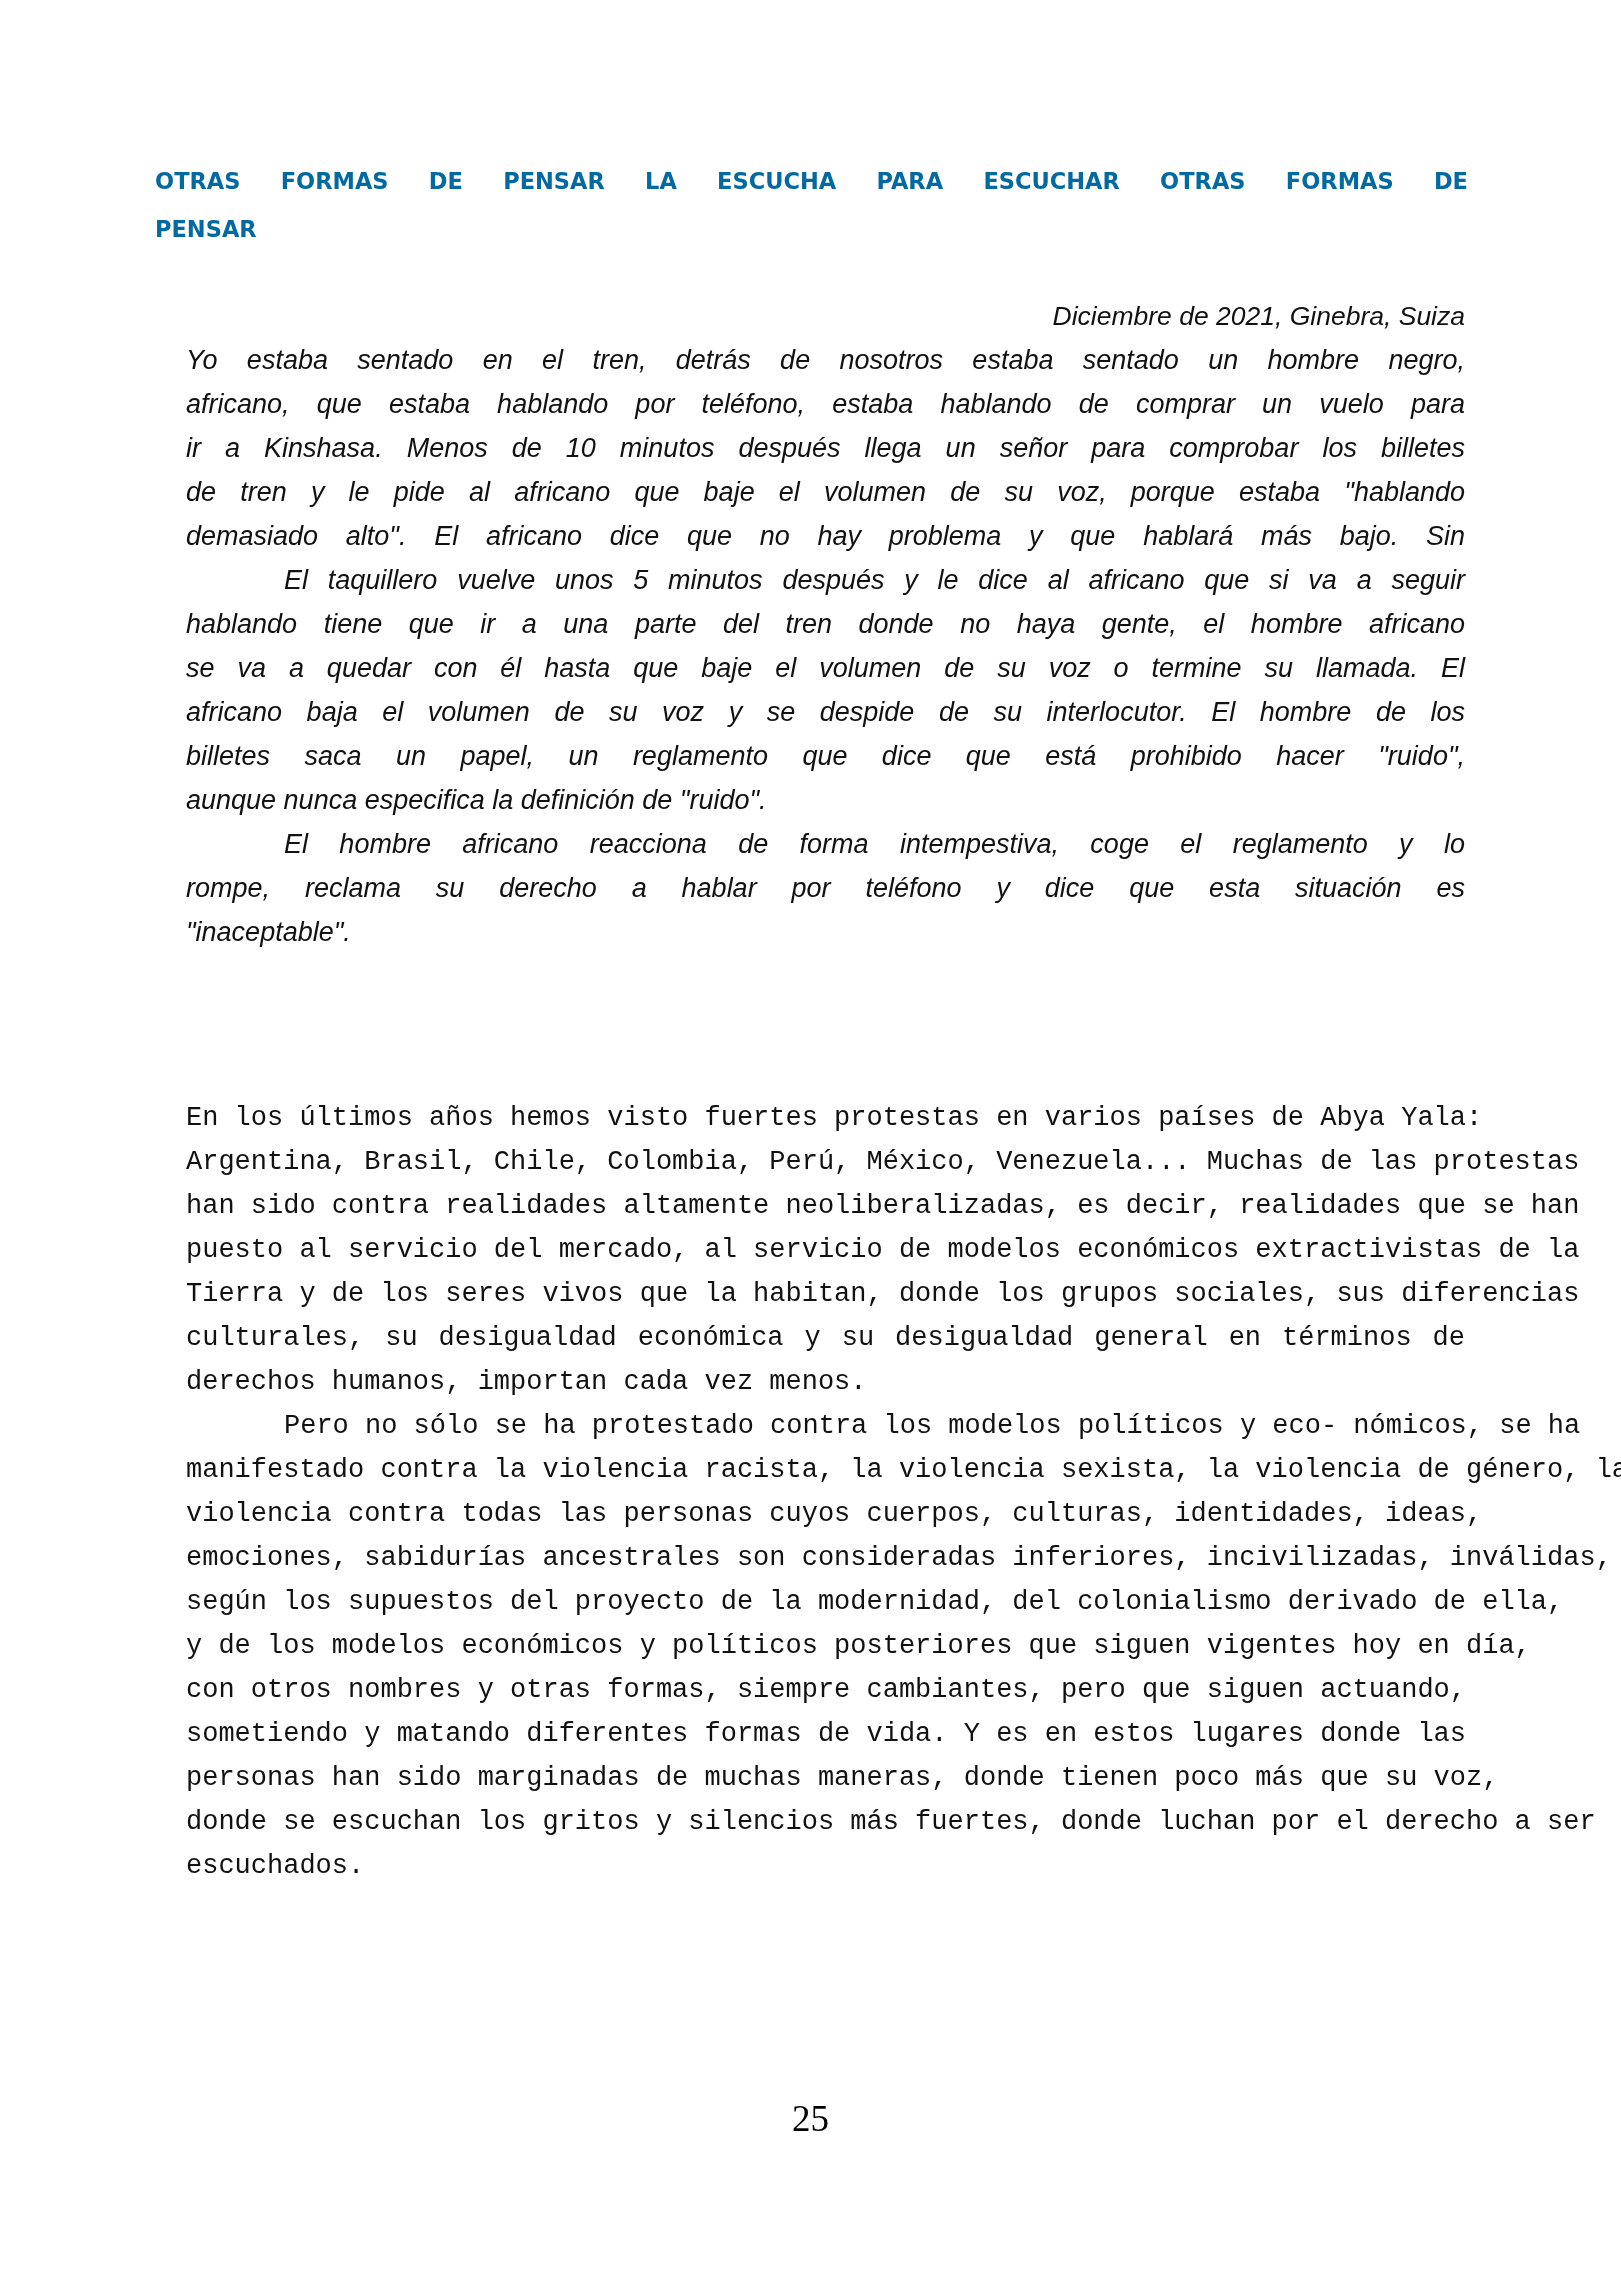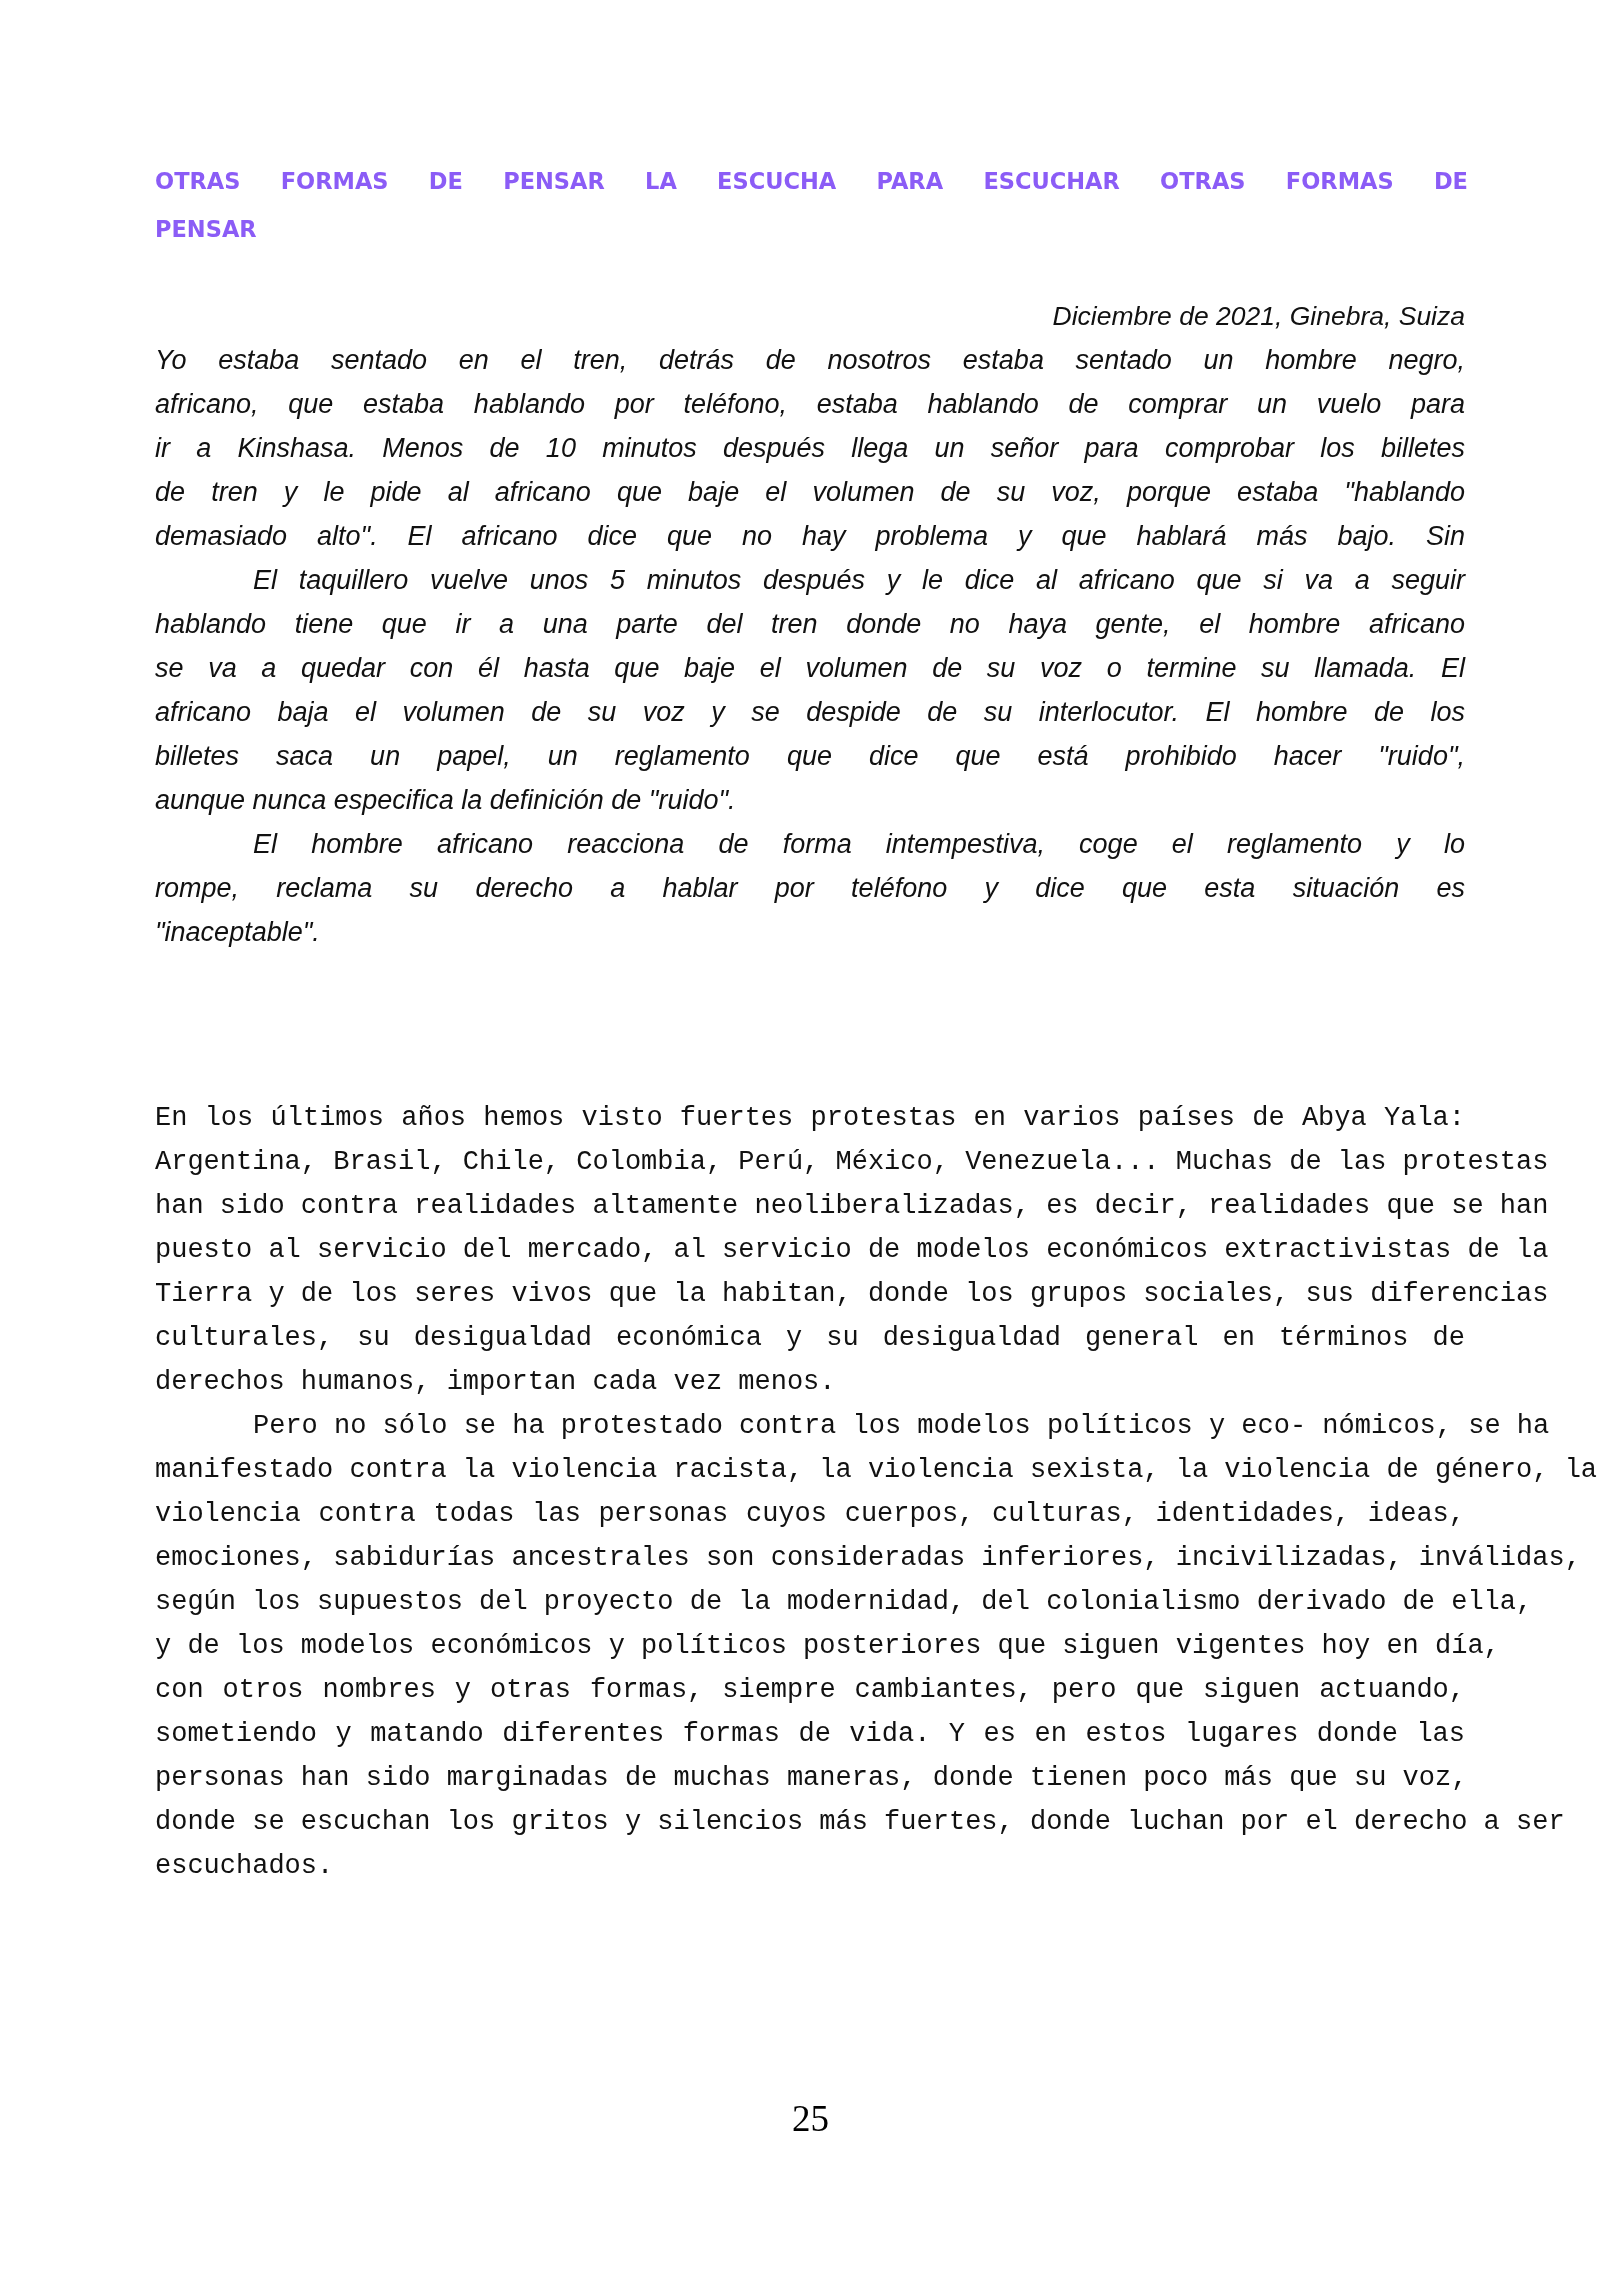--- a/index.html
+++ b/index.html
@@ -1,27 +1,27 @@
 <!DOCTYPE html>
 <html><head>
 <meta charset="utf-8">
 <style>
   html, body { margin: 0; padding: 0; background: #ffffff; }
   body { width: 1621px; height: 2293px; position: relative; overflow: hidden; color: #111; }
   .page { position: absolute; left: 0; top: 0; width: 1621px; height: 2293px; }
   .title { position: absolute; left: 155px; width: 1313px; top: 157px;
-    font-family: "DejaVu Sans", sans-serif; font-weight: bold; font-size: 22.5px; line-height: 48px; color: #8b5cf6; }
+    font-family: "DejaVu Sans", sans-serif; font-weight: bold; font-size: 22.5px; line-height: 48px; color: #0369a1; }
   .title .ln { display: block; white-space: nowrap; text-align: justify; text-align-last: justify; }
   .title .ln.last { text-align-last: left; }
   .date { position: absolute; left: 155px; width: 1310px; top: 294px; text-align: right;
     font-family: "Liberation Sans", sans-serif; font-style: italic; font-size: 26.5px; line-height: 44px; }
   .block { position: absolute; left: 155px; width: 1310px; font-family: "Liberation Sans", sans-serif; font-size: 27px; line-height: 44px; }
   .block.italic { font-style: italic; top: 338px; }
   .block.roman { top: 1096px; font-family: Liberation Mono, monospace; }
-  .line { display: block; white-space: nowrap; text-align: justify; text-align-last: justify; height: 44px; overflow: visible; }
+  .line { display: block; white-space: nowrap; text-align: justify; text-align-last: justify; height: 44px; overflow: visible; margin-left: 31px; }
   .line.indent { padding-left: 98px; }
   .line.end { text-align-last: left; }
   .pagenum { position: absolute; left: 0; width: 1621px; top: 2099px; text-align: center;
     font-family: "Liberation Serif", serif; font-size: 37px; line-height: 39px; color: #000; }
 </style>
 </head>
 <body>
 
 <div class="page">
 

